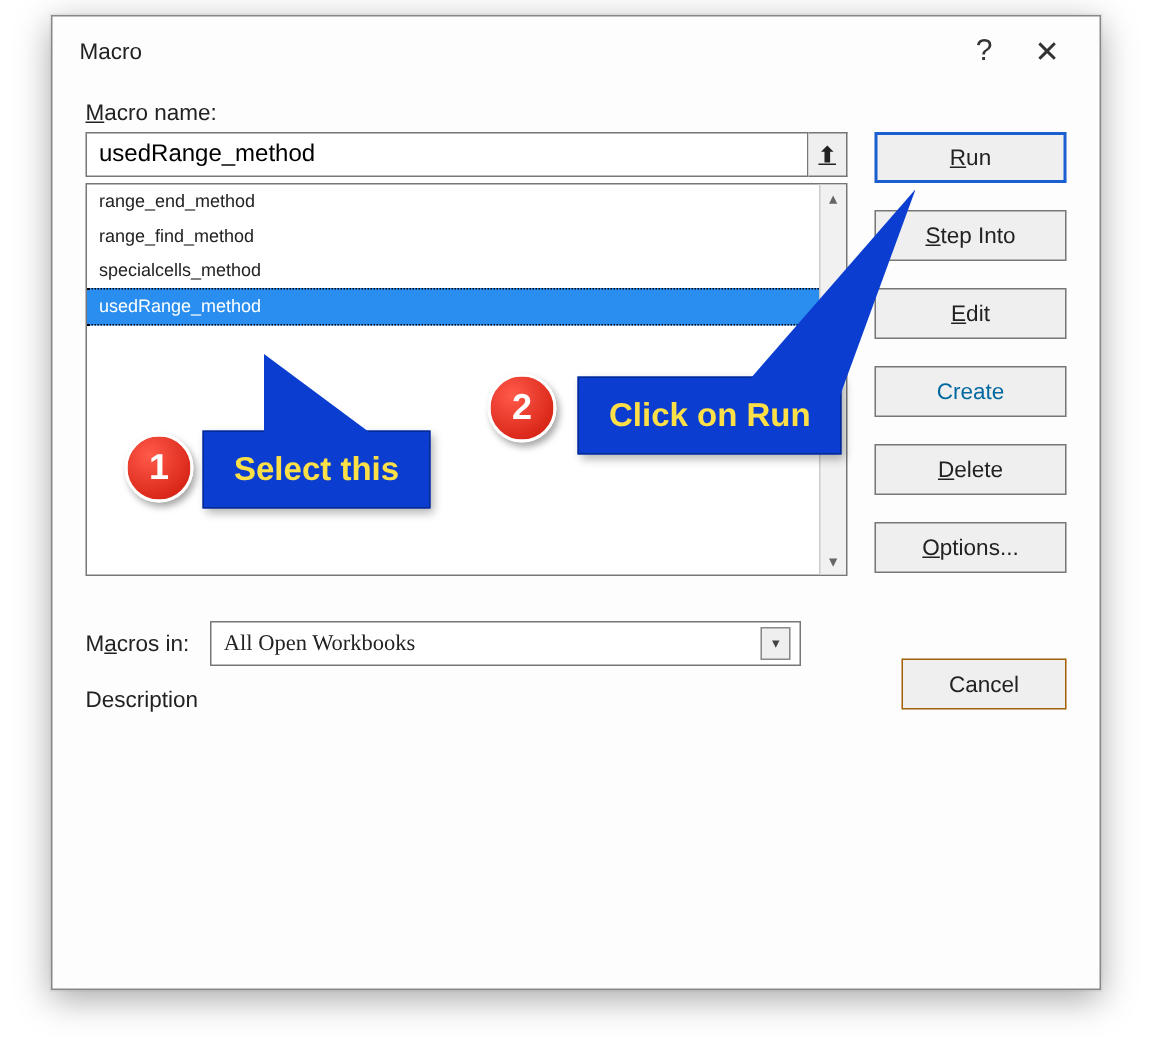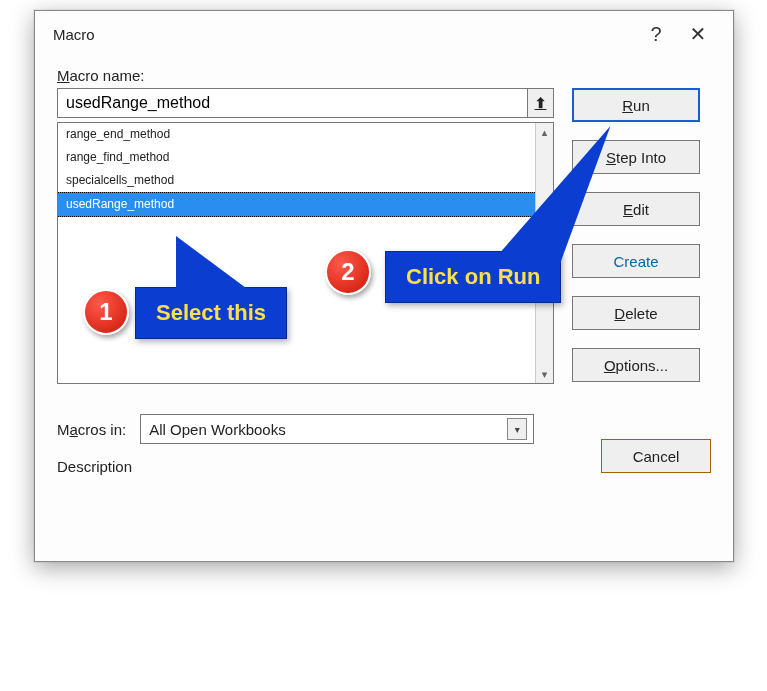--- a/index.html
+++ b/index.html
@@ -12,41 +12,41 @@
     font-family: "Segoe UI", Arial, sans-serif;
     font-size: 14px;
     color: #222;
     position: relative;
   }
   .dialog {
     position: absolute;
     left: 34px;
     top: 10px;
     width: 700px;
-    height: 552px;
+    height: 650px;
     background: #fdfdfd;
     border: 1px solid #888;
     box-shadow: 0 6px 22px rgba(0,0,0,0.35), 0 0 0 1px rgba(0,0,0,0.05);
   }
   .titlebar {
     height: 46px;
     display: flex;
     align-items: center;
     padding: 0 14px 0 18px;
     font-size: 15px;
   }
   .titlebar .title { flex: 1; }
   .titlebar .tb-btn {
     width: 42px; height: 32px;
     display: flex; align-items: center; justify-content: center;
     font-size: 20px;
     color: #333;
   }
   .content {
-    padding: 10px 33px 18px 22px;
+    padding: 10px 22px 18px 22px;
     position: relative;
   }
   .field-label {
     font-size: 15px;
     margin-bottom: 4px;
   }
   .u { text-decoration: underline; }
   .top-row {
     display: flex;
     gap: 18px;
@@ -137,21 +137,21 @@
   .dropdown {
     flex: 0 0 394px;
     height: 30px;
     border: 1px solid #777;
     background: #fff;
     display: flex;
     align-items: center;
     padding: 0 6px 0 8px;
     font-size: 15px;
   }
-  .dropdown .dd-text { flex: 1; }
+  .dropdown .dd-text { flex: 1; font-family: Liberation Serif, serif; }
   .dropdown .dd-arrow {
     width: 20px; height: 22px;
     border: 1px solid #888;
     background: #efefef;
     display: flex; align-items: center; justify-content: center;
     font-size: 10px; color: #444;
   }
   .desc-label { margin-top: 14px; font-size: 15px; }
   .cancel-row {
     position: absolute;

